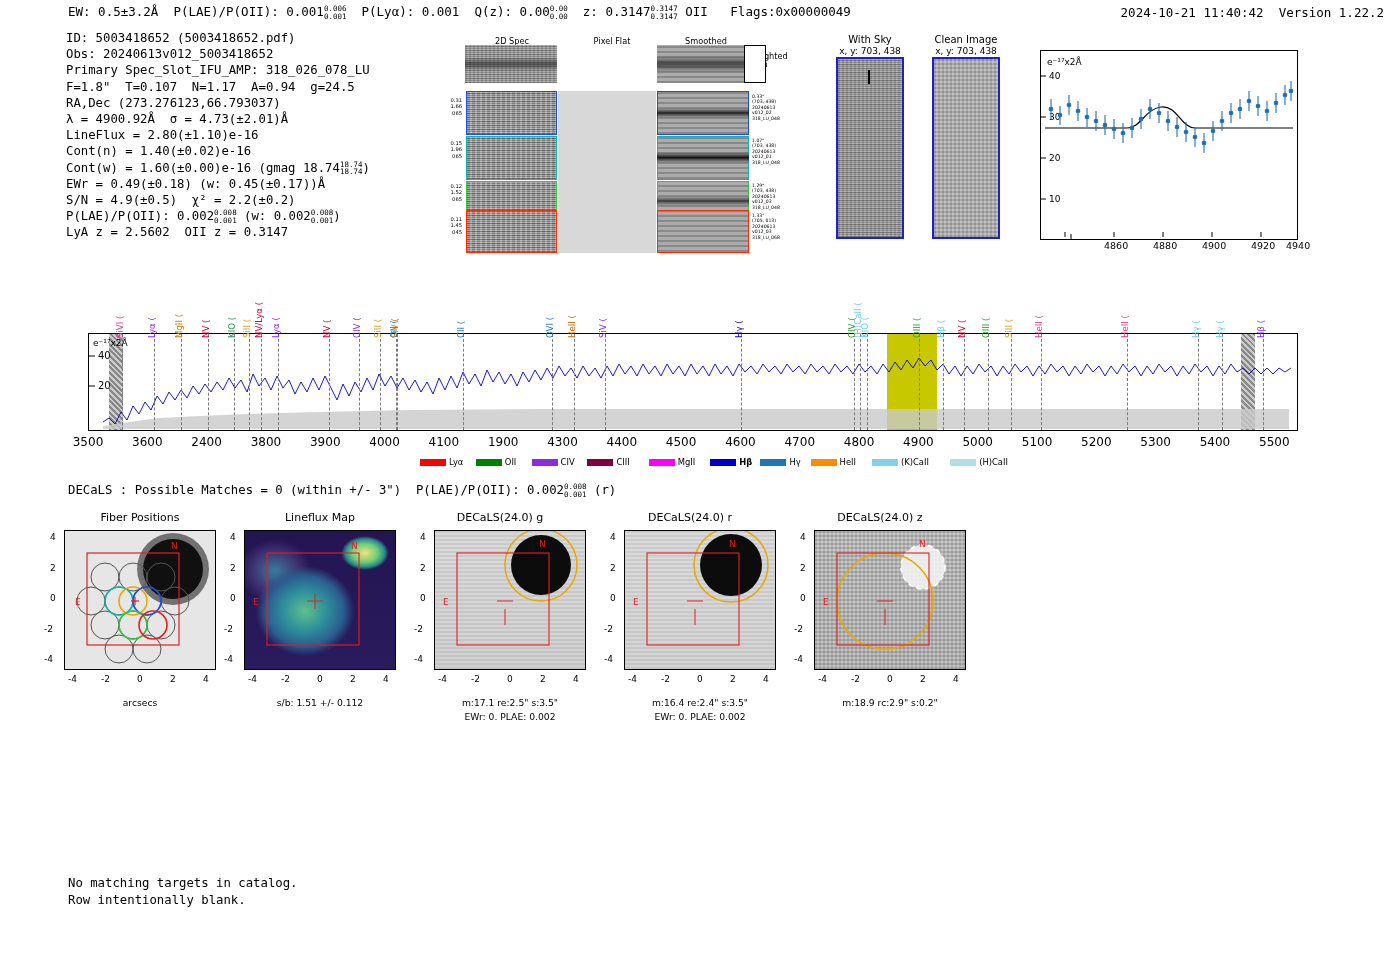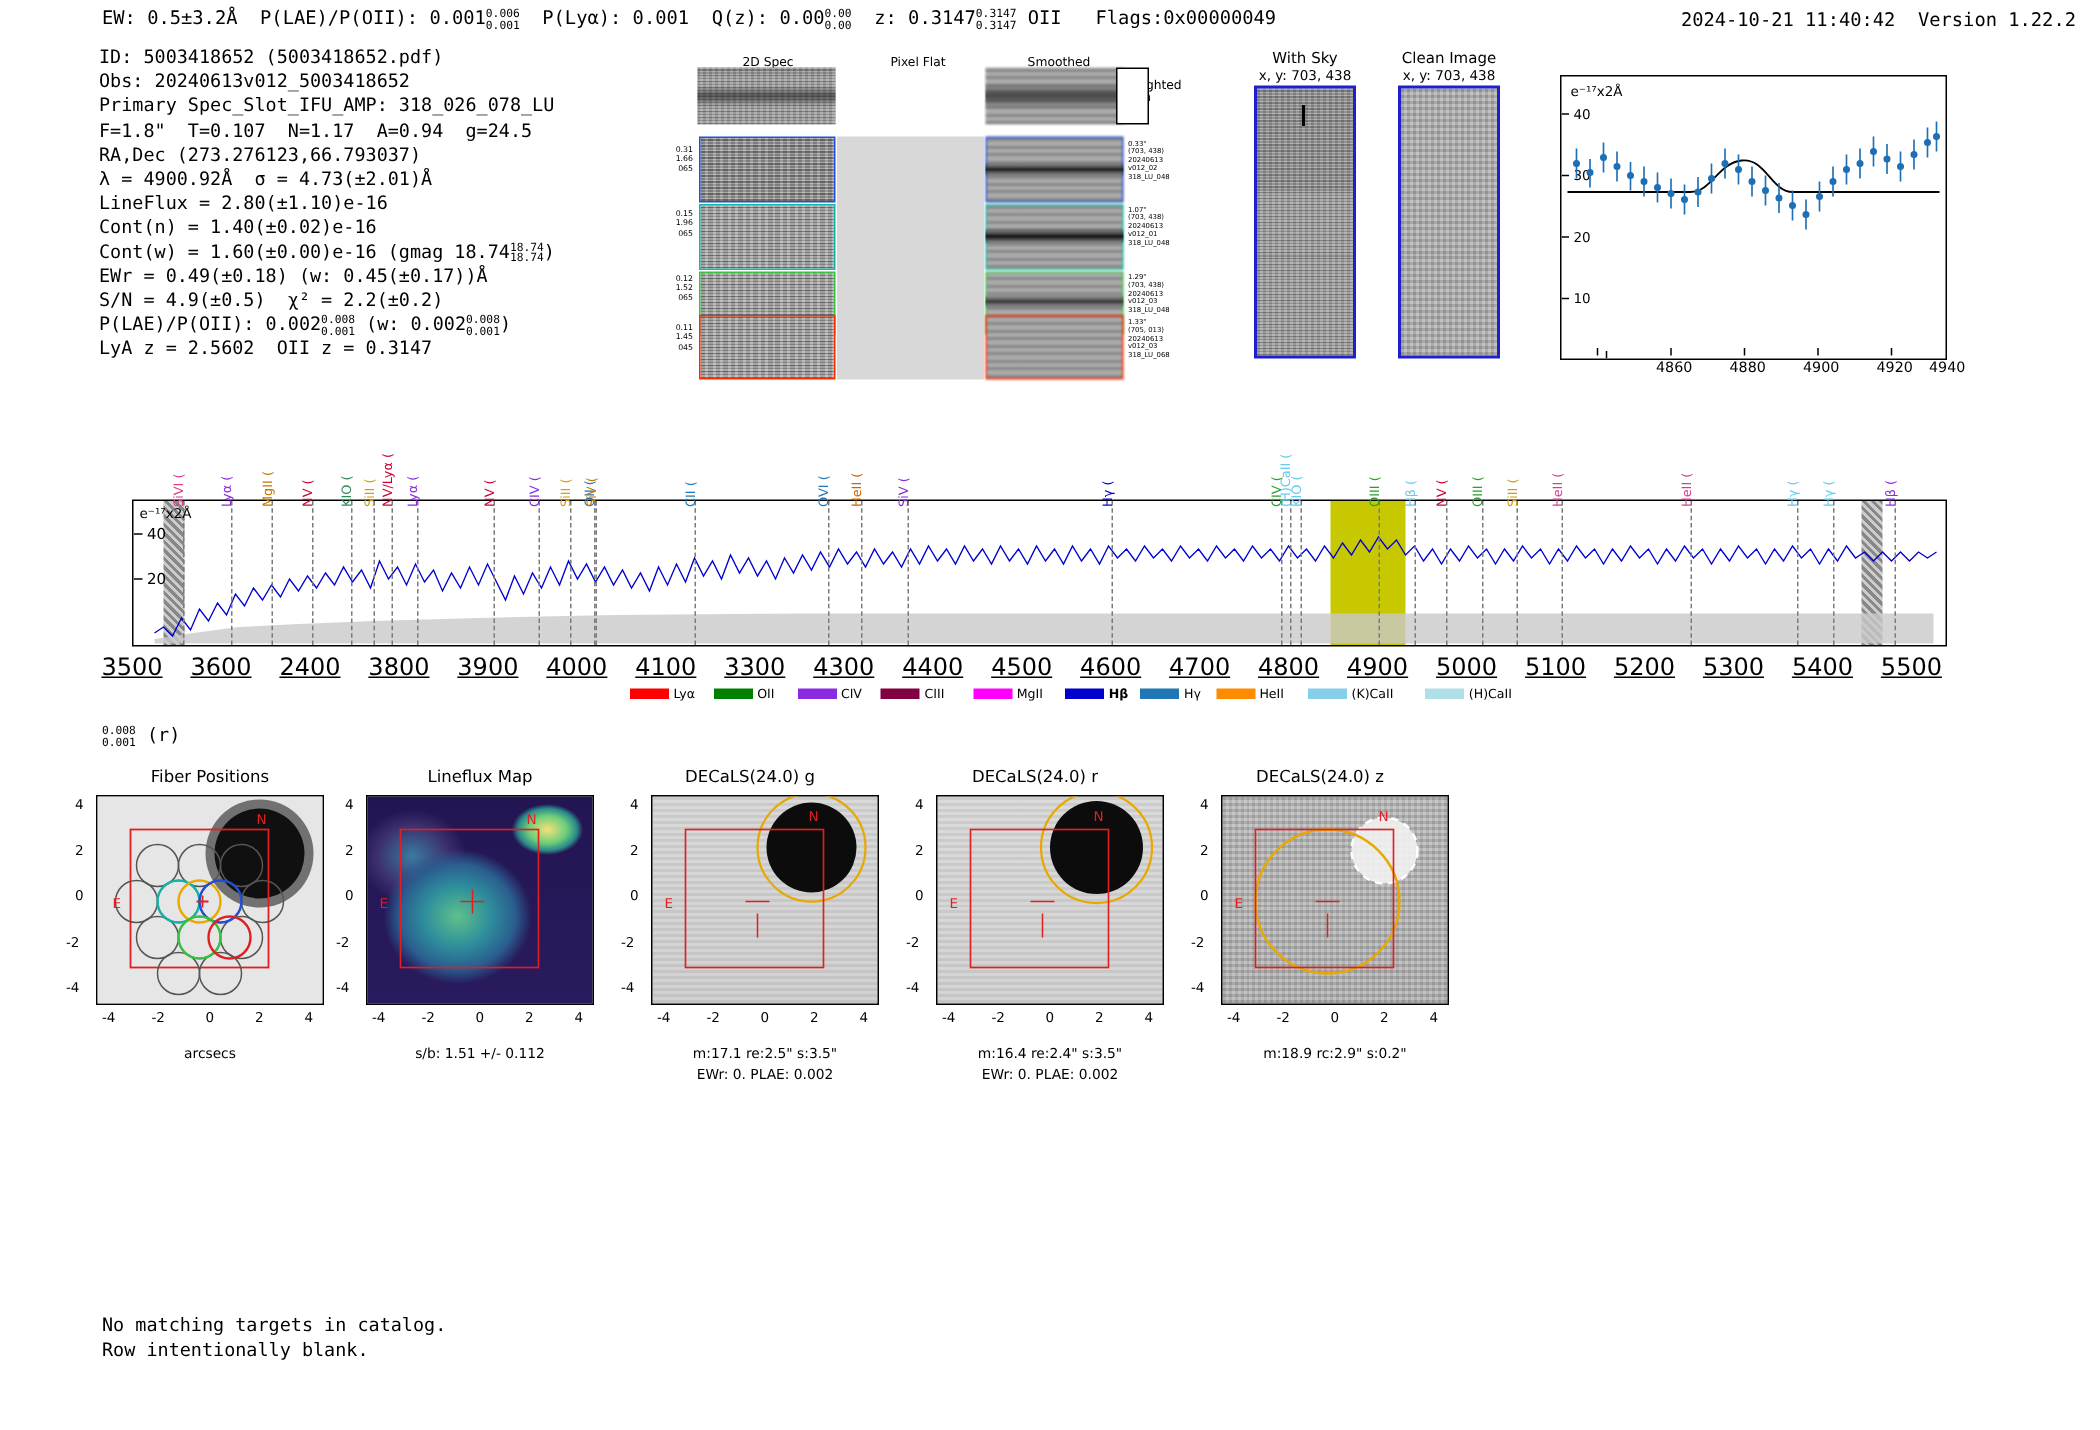--- a/index.html
+++ b/index.html
@@ -22,21 +22,21 @@
      linear-gradient(#a5a5a5,#a5a5a5);}
   .blur{background:
      repeating-linear-gradient(0deg, rgba(0,0,0,0.14) 0 2px, rgba(255,255,255,0.12) 2px 5px),
      linear-gradient(#a0a0a0,#a0a0a0);filter:blur(0.6px);}
   .tinytxt{position:absolute;font-size:4.6px;font-family:"DejaVu Sans",sans-serif;line-height:5.4px;white-space:pre;color:#000;}
   .ylabcol{position:absolute;font-size:5.2px;font-family:"DejaVu Sans",sans-serif;line-height:6.4px;white-space:pre;text-align:right;}
   
   #specwrap{position:absolute;left:88px;top:333px;width:1210px;height:98px;border:1px solid #000;box-sizing:border-box;background:#fff;overflow:hidden;}
   .gline{position:absolute;top:0;bottom:0;width:0;border-left:1px dashed #7a7a7a;}
   .lineLab{position:absolute;font-size:8.6px;font-family:"DejaVu Sans",sans-serif;transform-origin:left bottom;transform:rotate(-90deg);white-space:nowrap;}
-  .axTick{position:absolute;font-size:16px;font-family:"DejaVu Sans",sans-serif;transform:translateX(-50%);text-decoration:underline;}
+  .axTick{position:absolute;font-size:12px;font-family:"DejaVu Sans",sans-serif;transform:translateX(-50%);}
   .legitem{position:absolute;font-size:8.4px;font-family:"DejaVu Sans",sans-serif;}
   .legsw{position:absolute;height:7px;width:26px;}
   
   .cut{position:absolute;width:105px;height:128px;}
   .cutTitle{position:absolute;font-size:11px;font-family:"DejaVu Sans",sans-serif;text-align:center;white-space:nowrap;}
   .cutCap{position:absolute;font-size:9.2px;font-family:"DejaVu Sans",sans-serif;text-align:center;white-space:nowrap;}
   .axn{position:absolute;font-size:9px;font-family:"DejaVu Sans",sans-serif;}
   #bottomtxt{position:absolute;left:68px;top:875px;font-size:12.3px;line-height:17px;white-space:pre;}
   #decalsline{position:absolute;left:68px;top:483px;font-size:12.3px;white-space:pre;}
 </style>
@@ -391,21 +391,21 @@
   </div>
 
 <div id="specxticks" style="position:absolute;left:88px;top:433px;width:1210px;height:16px;">
     <span class="axTick" style="left: 0px; top: 2px;">3500</span>
     <span class="axTick" style="left: 59.3137px; top: 2px;">3600</span>
     <span class="axTick" style="left: 118.627px; top: 2px;">2400</span>
     <span class="axTick" style="left: 177.941px; top: 2px;">3800</span>
     <span class="axTick" style="left: 237.255px; top: 2px;">3900</span>
     <span class="axTick" style="left: 296.569px; top: 2px;">4000</span>
     <span class="axTick" style="left: 355.882px; top: 2px;">4100</span>
-    <span class="axTick" style="left: 415.196px; top: 2px;">3300</span>
+    <span class="axTick" style="left: 415.196px; top: 2px;">1900</span>
     <span class="axTick" style="left: 474.51px; top: 2px;">4300</span>
     <span class="axTick" style="left: 533.824px; top: 2px;">4400</span>
     <span class="axTick" style="left: 593.137px; top: 2px;">4500</span>
     <span class="axTick" style="left: 652.451px; top: 2px;">4600</span>
     <span class="axTick" style="left: 711.765px; top: 2px;">4700</span>
     <span class="axTick" style="left: 771.078px; top: 2px;">4800</span>
     <span class="axTick" style="left: 830.392px; top: 2px;">4900</span>
     <span class="axTick" style="left: 889.706px; top: 2px;">5000</span>
     <span class="axTick" style="left: 949.02px; top: 2px;">5100</span>
     <span class="axTick" style="left: 1008.33px; top: 2px;">5200</span>
@@ -430,21 +430,21 @@
     <span class="legsw" style="left: 340.4px; top: 3px; background: rgb(31, 119, 180);"></span>
     <span class="legitem" style="left: 369.4px; top: 1px;">Hγ</span>
     <span class="legsw" style="left: 390.6px; top: 3px; background: rgb(255, 140, 0);"></span>
     <span class="legitem" style="left: 419.6px; top: 1px;">HeII</span>
     <span class="legsw" style="left: 452px; top: 3px; background: rgb(135, 206, 235);"></span>
     <span class="legitem" style="left: 481px; top: 1px;">(K)CaII</span>
     <span class="legsw" style="left: 530.2px; top: 3px; background: rgb(176, 224, 230);"></span>
     <span class="legitem" style="left: 559.2px; top: 1px;">(H)CaII</span>
   </div>
 
-<div id="decalsline"><span class="frac"><span>0.008</span><span>0.001</span></span> <span>(r)</span></div>
+<div id="decalsline"><span>DECaLS : Possible Matches = 0 (within +/- 3")  P(LAE)/P(OII): 0.002</span><span class="frac"><span>0.008</span><span>0.001</span></span> <span>(r)</span></div>
 
 <div class="cutTitle" style="left:60px;top:511px;width:160px;">Fiber Positions</div>
 <div class="cut" style="left:64px;top:530px;width:152px;height:140px;background:#efefef;border:1px solid #000;box-sizing:border-box;">
   <svg width="150" height="138" viewBox="0 0 150 138">
     <rect x="0" y="0" width="150" height="138" fill="#e6e6e6"></rect>
     <circle cx="108" cy="38" r="30" fill="#111"></circle>
     <circle cx="108" cy="38" r="36" fill="#111" opacity="0.55"></circle>
     <rect x="22" y="22" width="92" height="92" fill="none" stroke="#e02020" stroke-width="1.2"></rect>
     <g fill="none" stroke="#555" stroke-width="1">
       <circle cx="40" cy="46" r="14"></circle>

